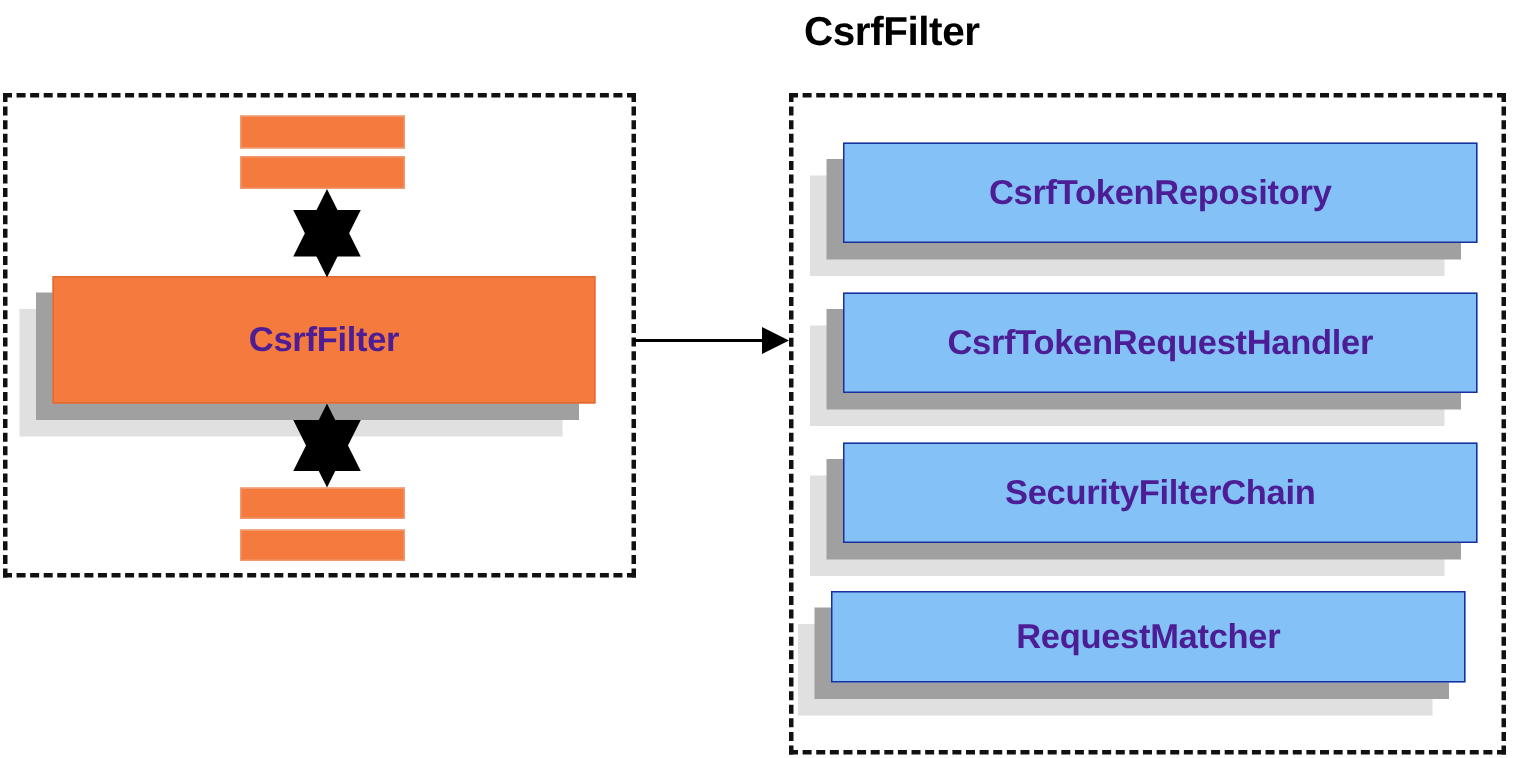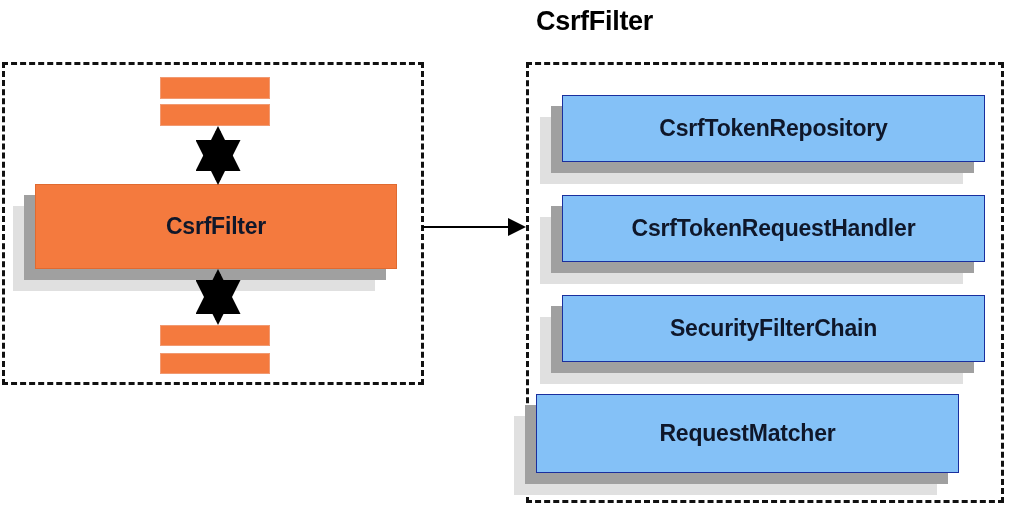--- a/index.html
+++ b/index.html
@@ -65,21 +65,21 @@
     background: #f47a3e;
     border: 1px solid #e06a30;
   }
   .stack.blue .layer-front {
     background: #84c1f7;
     border: 1px solid #1a2f9e;
   }
   .card-label {
     font-size: 23px;
     font-weight: bold;
-    color: #0f172a;
+    color: #4c1d95;
     letter-spacing: -0.2px;
     white-space: nowrap;
     text-align: center;
   }
   .orange-bar {
     position: absolute;
     background: #f47a3e;
     border: 1px solid #f19a72;
     box-sizing: border-box;
   }
@@ -135,21 +135,21 @@
   </div>
 
   <div class="stack blue" style="left:562px; top:295px; width:423px; height:67px;">
     <div class="layer-back"></div>
     <div class="layer-mid"></div>
     <div class="layer-front">
       <span class="card-label">SecurityFilterChain</span>
     </div>
   </div>
 
-  <div class="stack blue" style="left:536px; top:394px; width:423px; height:79px;">
+  <div class="stack blue" style="left:554px; top:394px; width:423px; height:61px;">
     <div class="layer-back"></div>
     <div class="layer-mid"></div>
     <div class="layer-front">
       <span class="card-label">RequestMatcher</span>
     </div>
   </div>
 
   <svg class="arrow-svg" viewBox="0 0 1010 505">
     <defs>
       <marker id="ahead" markerWidth="9" markerHeight="9" refX="8" refY="4.5" orient="auto" markerUnits="strokeWidth">

